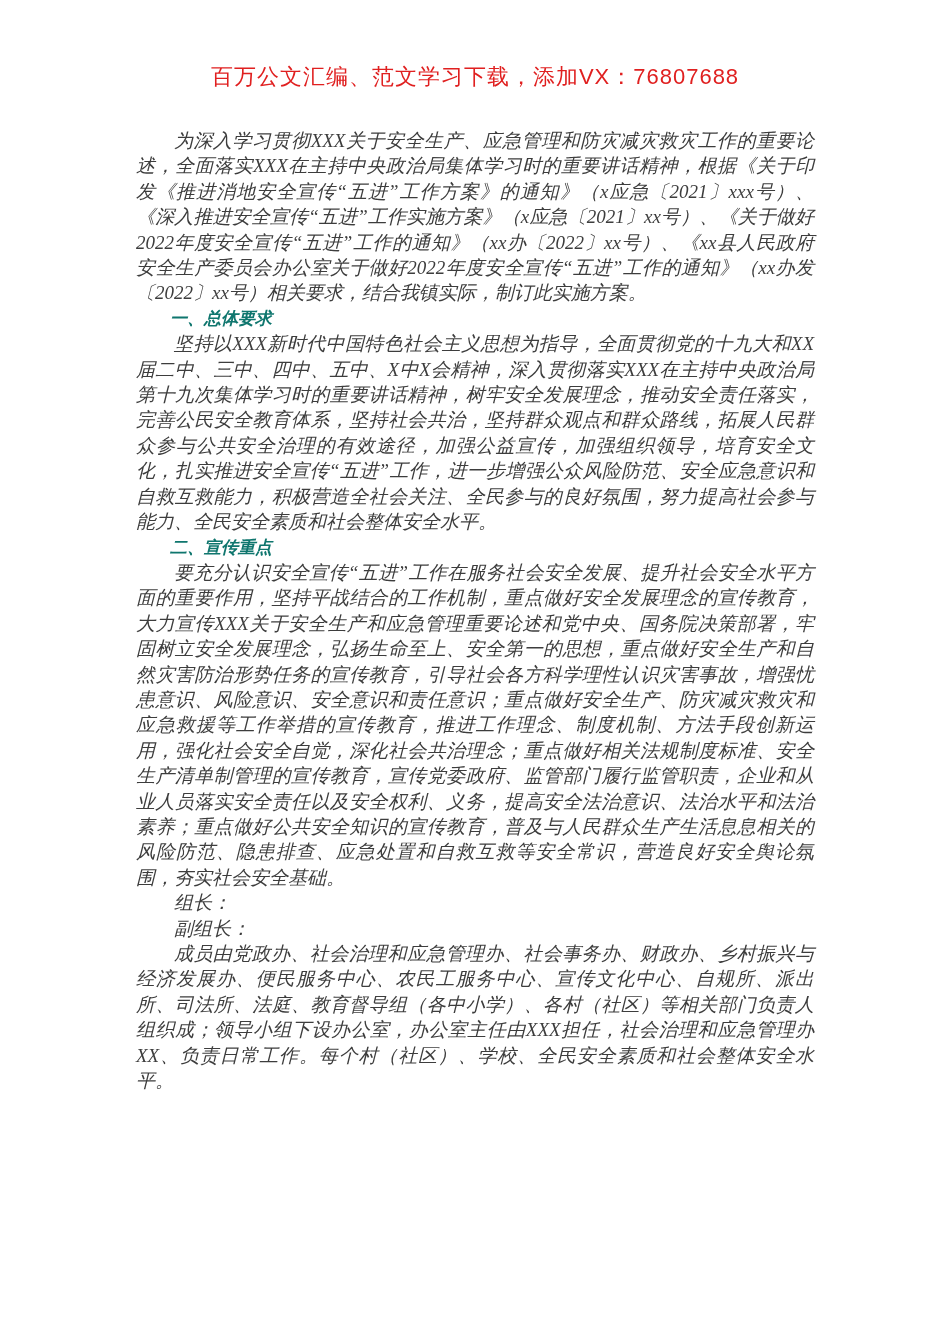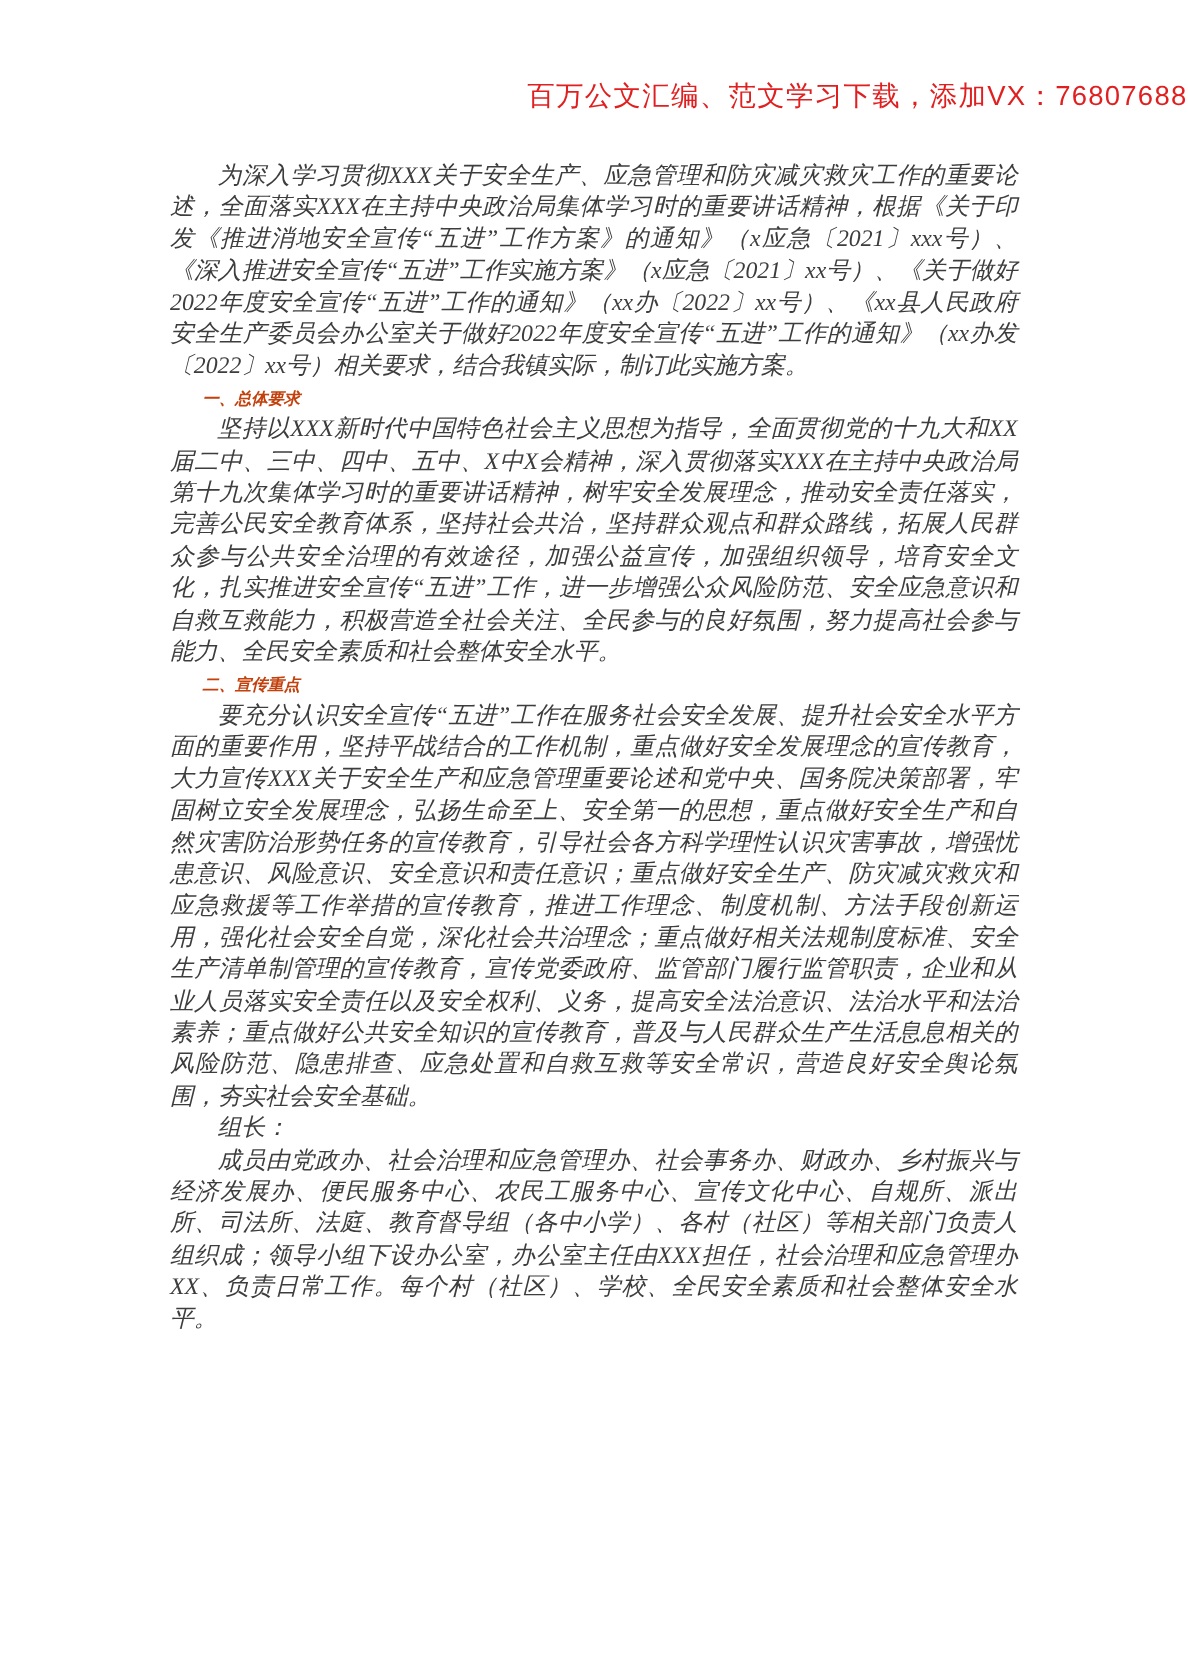--- a/index.html
+++ b/index.html
@@ -9,21 +9,21 @@
   }
   .page {
     position: relative;
     width: 950px;
     height: 1344px;
     background: #ffffff;
     overflow: hidden;
   }
   .banner {
     padding-top: 62px;
-    text-align: right;
+    text-align: center;
     font-family: "Liberation Sans", sans-serif;
     font-size: 22px;
     font-weight: 500;
     color: #e02020;
     letter-spacing: 1px;
   }
   .content {
     width: 678px;
     margin: 36px auto 0 auto;
     font-family: "Liberation Serif", serif;
@@ -34,24 +34,24 @@
     font-style: italic;
   }
   .para {
     margin: 0;
     text-indent: 2em;
   }
   .heading {
     margin: 0;
     text-indent: 2em;
     font-family: "Liberation Sans", sans-serif;
-    font-size: 13px;
+    font-size: 17px;
     line-height: 25.4px;
     font-weight: 700;
-    color: #c2410c;
+    color: #0f766e;
   }
 </style>
 </head>
 <body>
 
 <div class="page">
 
   <div class="banner">百万公文汇编、范文学习下载，添加VX：76807688</div>
 
   <div class="content">
@@ -63,18 +63,19 @@
     <p class="para">坚持以XXX新时代中国特色社会主义思想为指导，全面贯彻党的十九大和XX届二中、三中、四中、五中、X中X会精神，深入贯彻落实XXX在主持中央政治局第十九次集体学习时的重要讲话精神，树牢安全发展理念，推动安全责任落实，完善公民安全教育体系，坚持社会共治，坚持群众观点和群众路线，拓展人民群众参与公共安全治理的有效途径，加强公益宣传，加强组织领导，培育安全文化，扎实推进安全宣传“五进”工作，进一步增强公众风险防范、安全应急意识和自救互救能力，积极营造全社会关注、全民参与的良好氛围，努力提高社会参与能力、全民安全素质和社会整体安全水平。</p>
 
     <h2 class="heading">二、宣传重点</h2>
 
     <p class="para">要充分认识安全宣传“五进”工作在服务社会安全发展、提升社会安全水平方面的重要作用，坚持平战结合的工作机制，重点做好安全发展理念的宣传教育，大力宣传XXX关于安全生产和应急管理重要论述和党中央、国务院决策部署，牢固树立安全发展理念，弘扬生命至上、安全第一的思想，重点做好安全生产和自然灾害防治形势任务的宣传教育，引导社会各方科学理性认识灾害事故，增强忧患意识、风险意识、安全意识和责任意识；重点做好安全生产、防灾减灾救灾和应急救援等工作举措的宣传教育，推进工作理念、制度机制、方法手段创新运用，强化社会安全自觉，深化社会共治理念；重点做好相关法规制度标准、安全生产清单制管理的宣传教育，宣传党委政府、监管部门履行监管职责，企业和从业人员落实安全责任以及安全权利、义务，提高安全法治意识、法治水平和法治素养；重点做好公共安全知识的宣传教育，普及与人民群众生产生活息息相关的风险防范、隐患排查、应急处置和自救互救等安全常识，营造良好安全舆论氛围，夯实社会安全基础。</p>
 
 
 
     <p class="para">组长：</p>
 
+    <p class="para">副组长：</p>
 
     <p class="para">成员由党政办、社会治理和应急管理办、社会事务办、财政办、乡村振兴与经济发展办、便民服务中心、农民工服务中心、宣传文化中心、自规所、派出所、司法所、法庭、教育督导组（各中小学）、各村（社区）等相关部门负责人组织成；领导小组下设办公室，办公室主任由XXX担任，社会治理和应急管理办XX、负责日常工作。每个村（社区）、学校、全民安全素质和社会整体安全水平。</p>
 
 
   </div>
 </div>
 
 </body></html>

